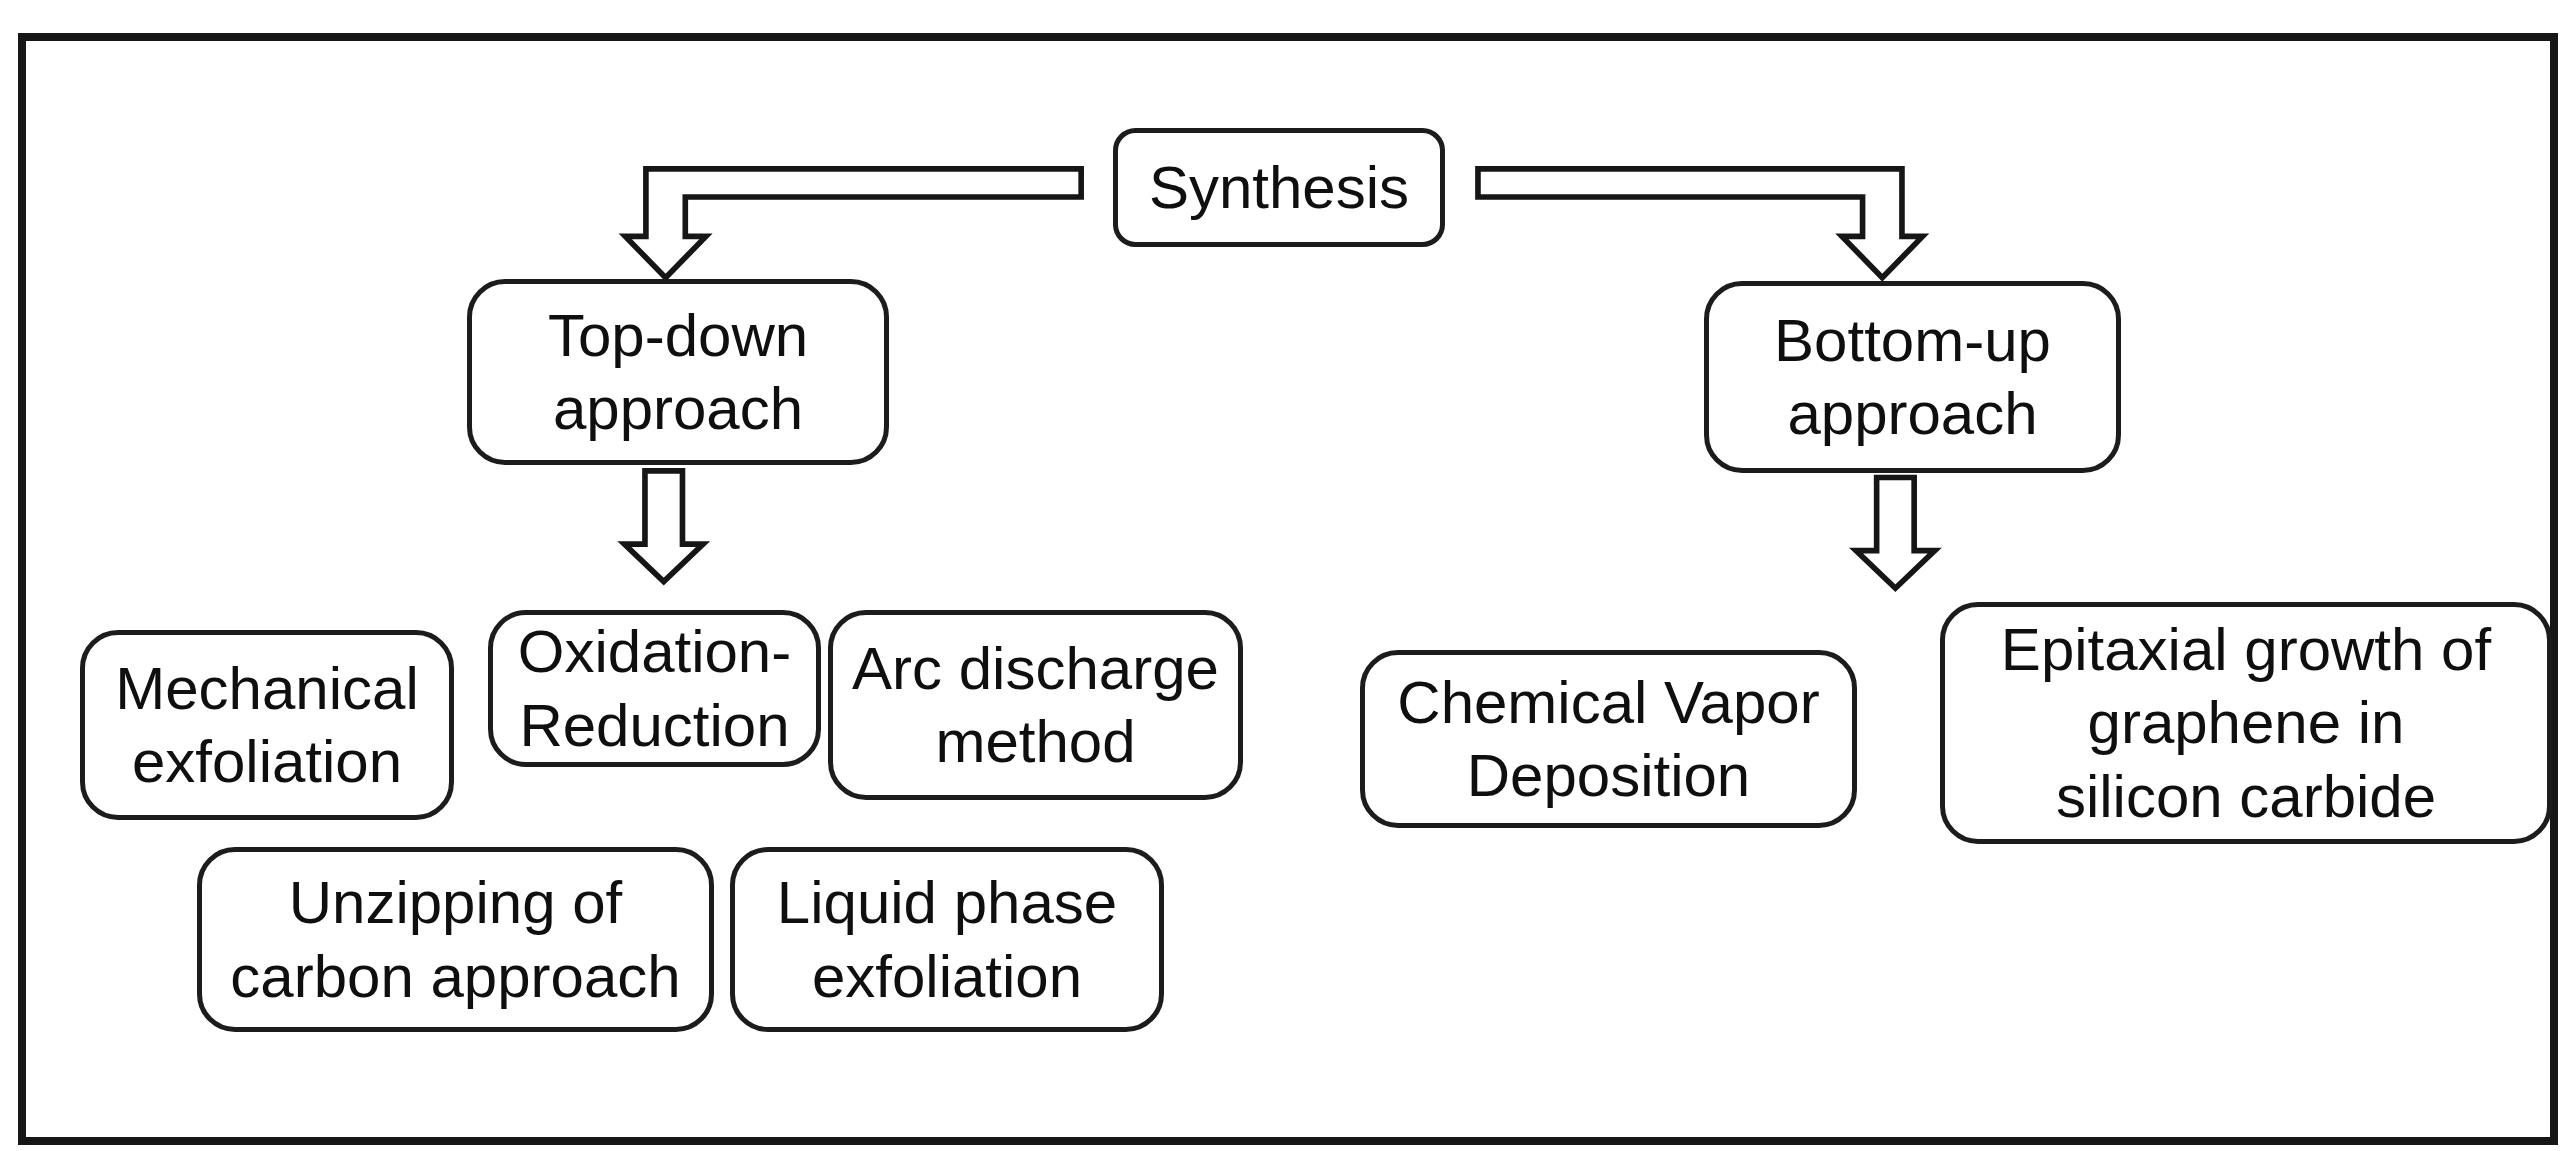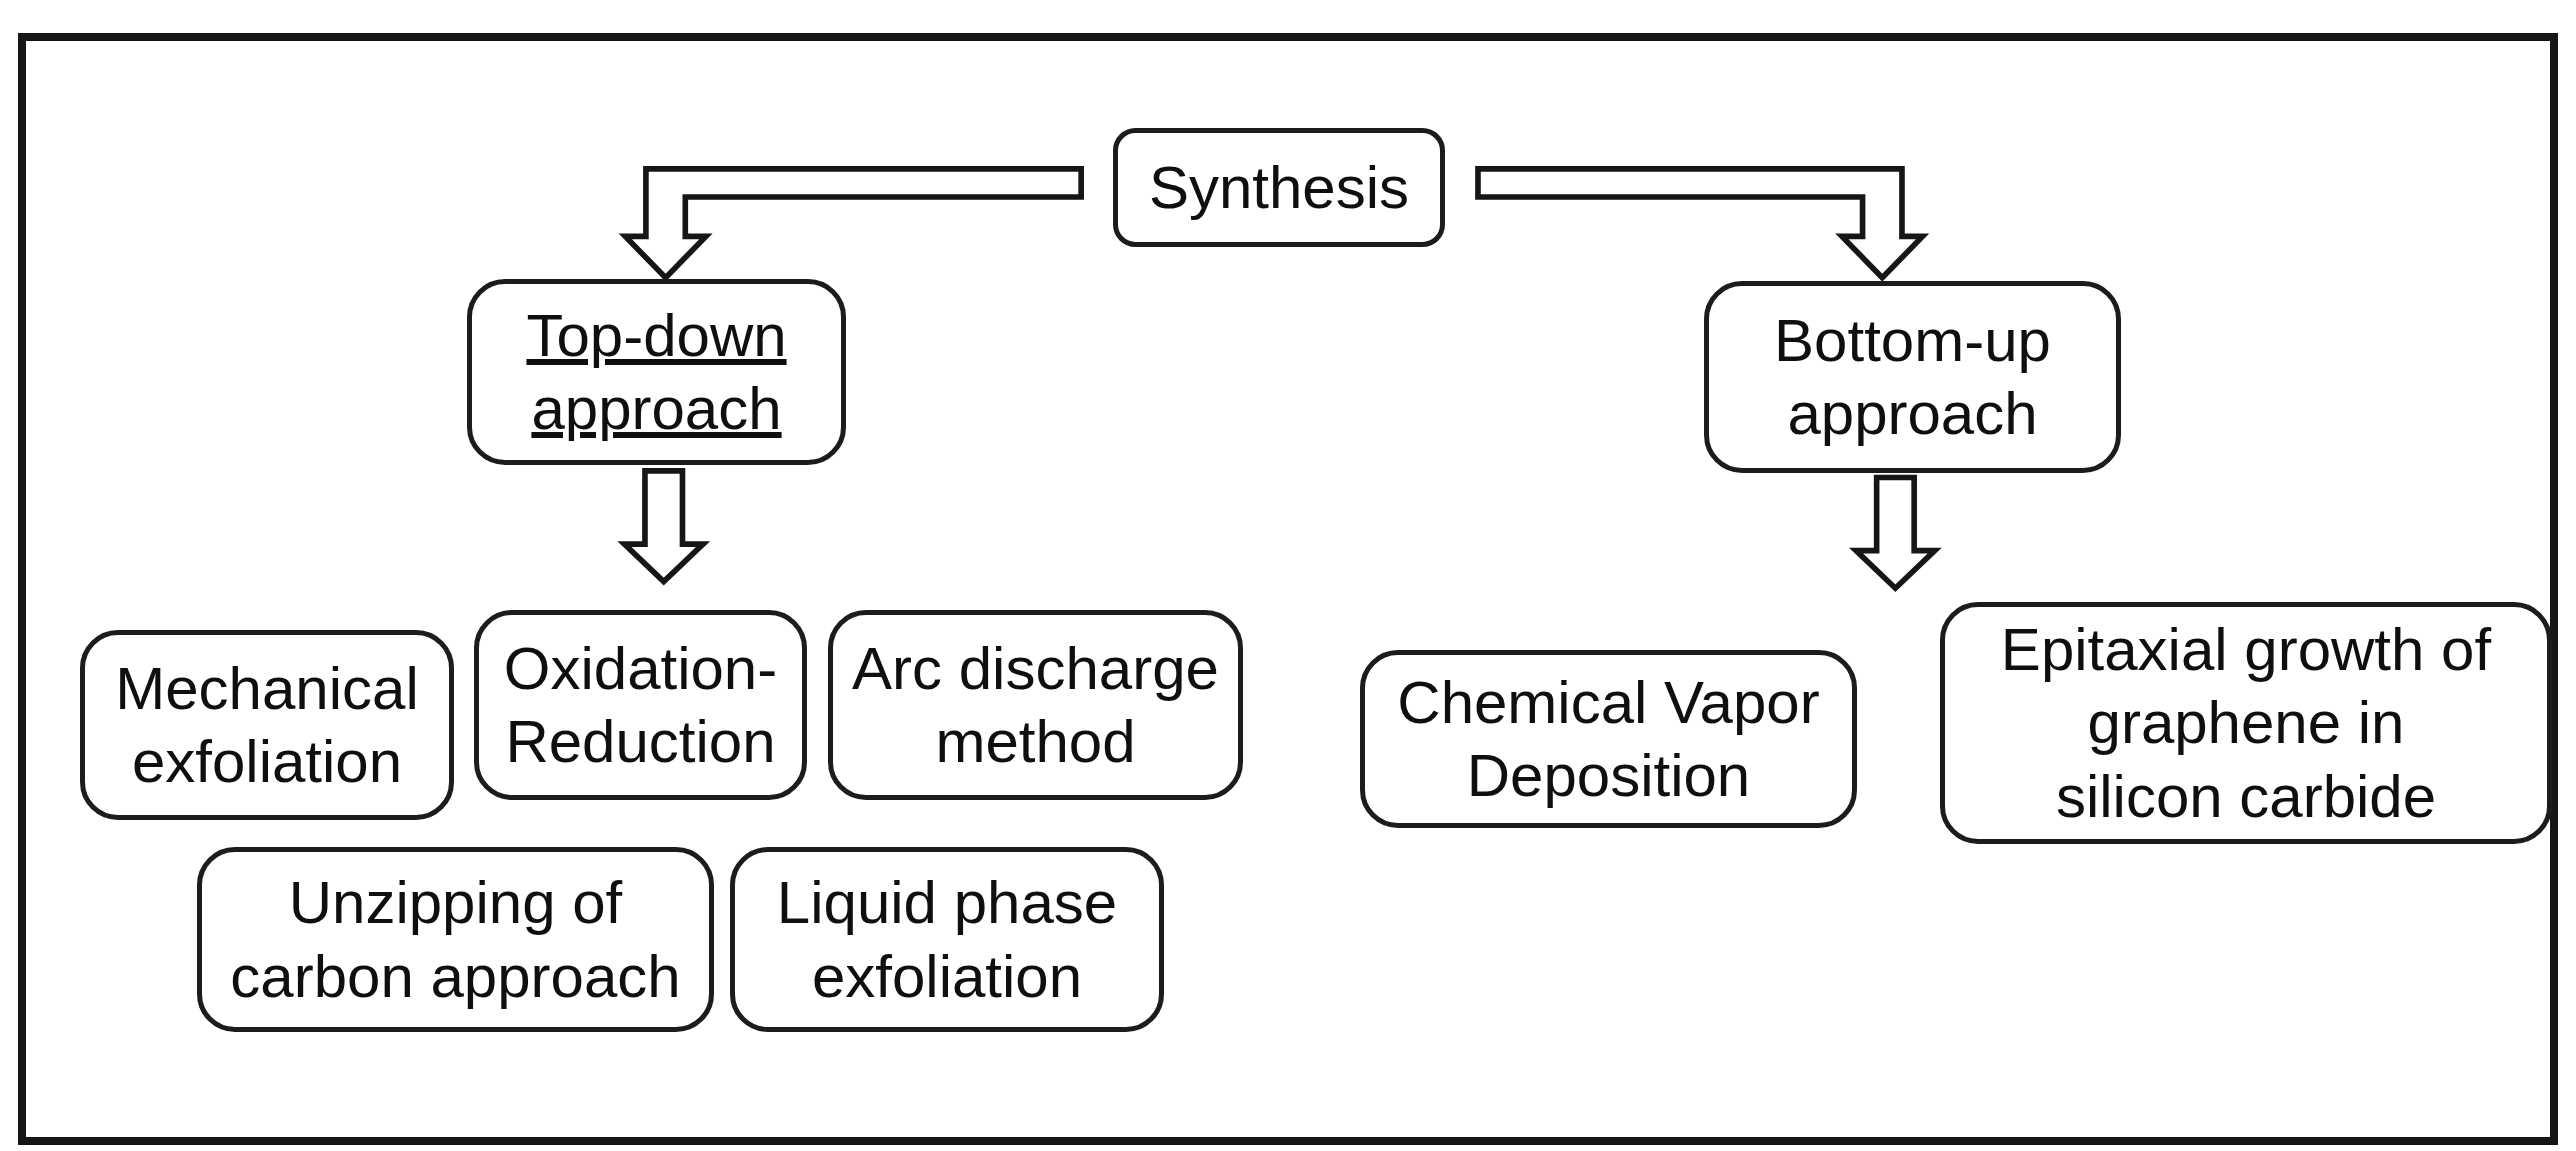--- a/index.html
+++ b/index.html
@@ -44,24 +44,24 @@
     align-items: center;
     justify-content: center;
     text-align: left;
     font-size: 60px;
     line-height: 1.22;
     white-space: nowrap;
   }
   .node span { display: block; }
 
   .node-synthesis   { left: 1113px; top: 128px;  width: 332px; height: 119px; border-radius: 22.5px; }
-  .node-topdown     { left: 467px;  top: 279px;  width: 379px; height: 186px; text-decoration: underline; }
+  .node-topdown     { left: 467px;  top: 279px;  width: 422px; height: 186px; }
   .node-bottomup    { left: 1704px; top: 281px;  width: 417px; height: 192px; }
   .node-mechanical  { left: 80px;   top: 610px;  width: 374px; height: 190px; margin-top: 20px; }
-  .node-oxidation   { left: 474px;  top: 610px;  width: 333px; height: 190px; }
+  .node-oxidation   { left: 488px;  top: 610px;  width: 333px; height: 157px; }
   .node-arc         { left: 828px;  top: 610px;  width: 415px; height: 190px; }
   .node-unzipping   { left: 197px;  top: 847px;  width: 517px; height: 185px; }
   .node-liquid      { left: 730px;  top: 847px;  width: 434px; height: 185px; }
   .node-cvd         { left: 1360px; top: 650px;  width: 497px; height: 178px; }
   .node-epitaxial   { left: 1940px; top: 602px;  width: 612px; height: 242px; }
 
   .arrow-layer polygon {
     fill: #ffffff;
     stroke: #161616;
     stroke-width: 6;

